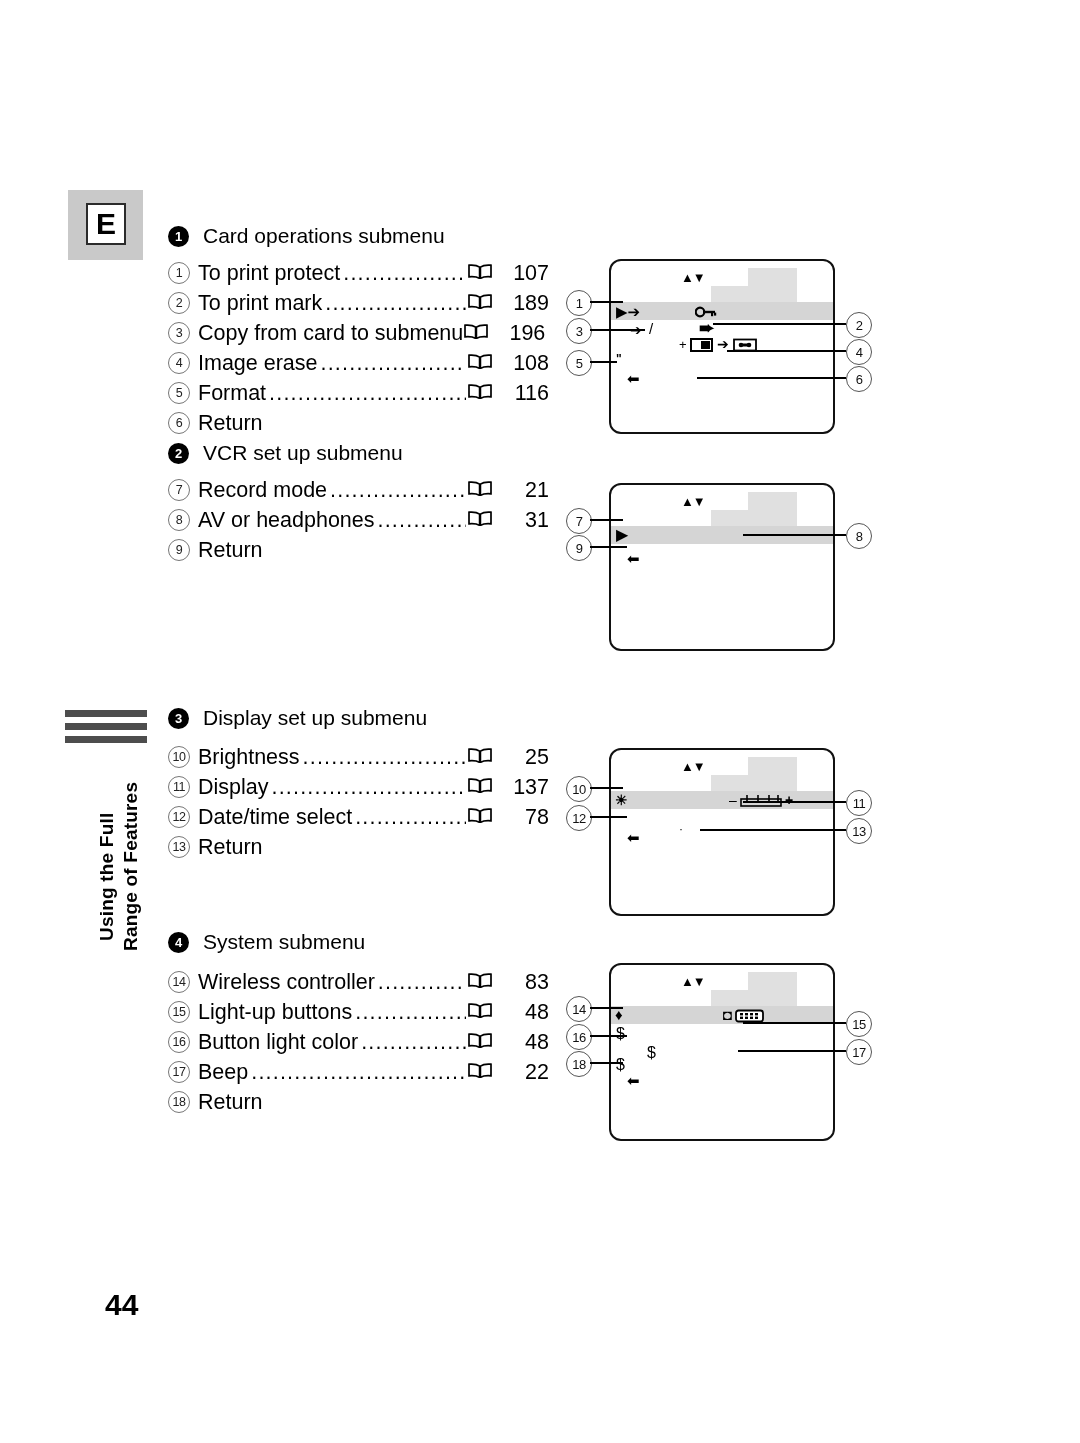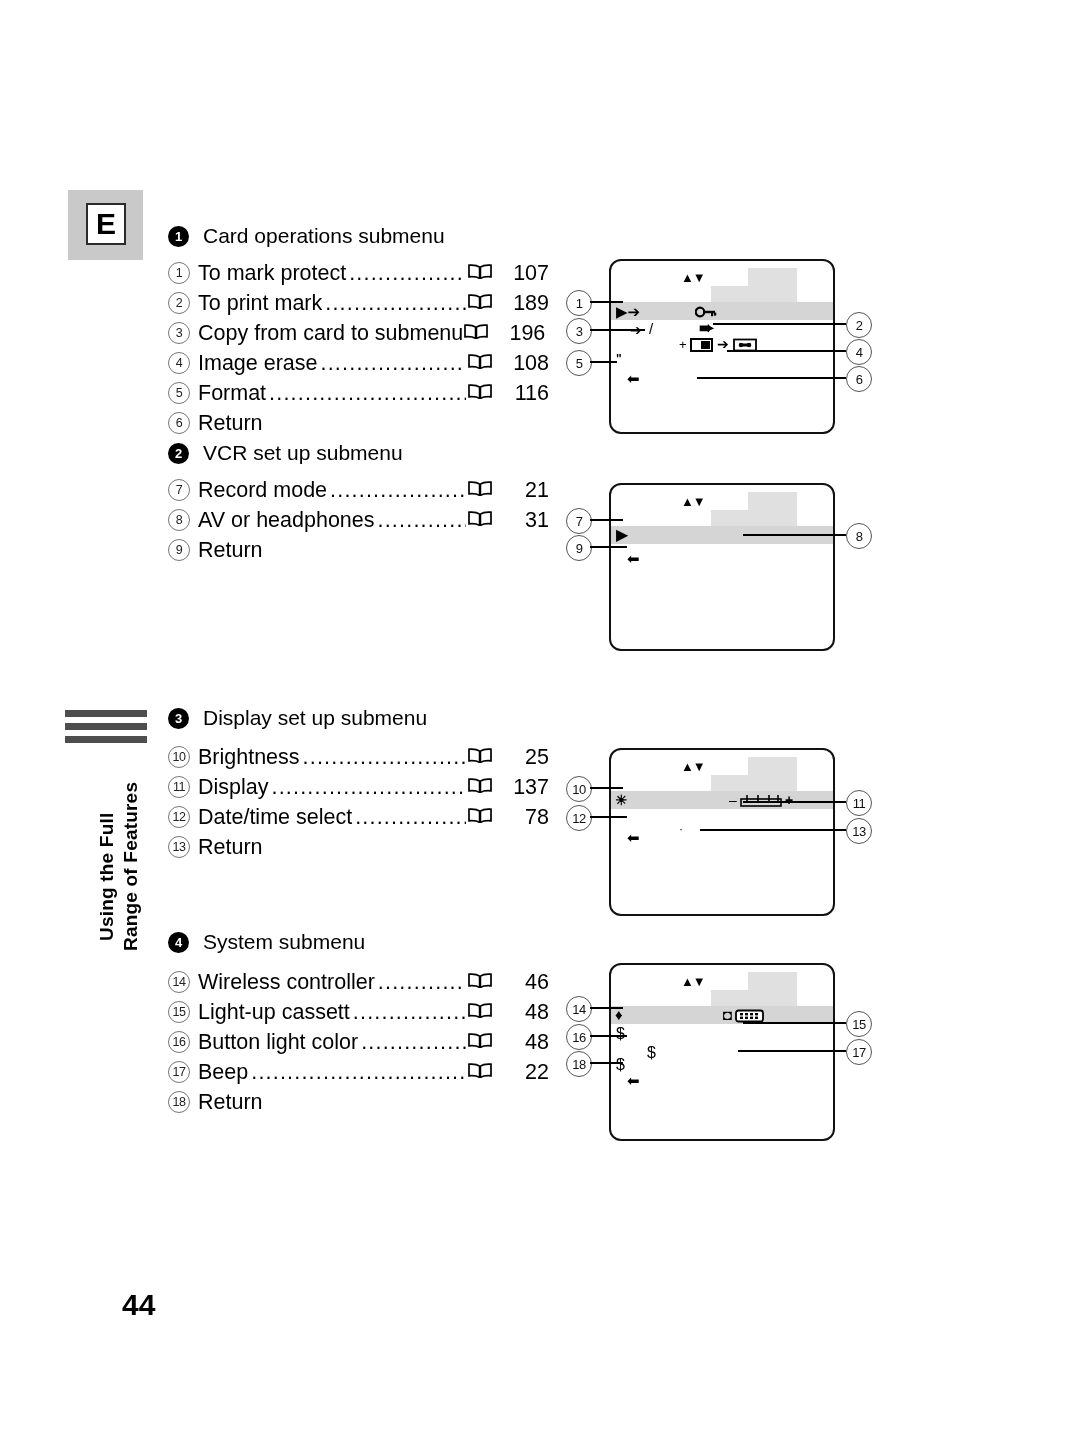--- a/index.html
+++ b/index.html
@@ -200,21 +200,21 @@
     background: #fff;
     color: #111;
     letter-spacing: -0.5px;
   }
 
   
   .key-icon { position: absolute; }
 
   #page-number {
     position: absolute;
-    left: 122px;
+    left: 105px;
     top: 1288px;
     font-size: 30px;
     font-weight: bold;
   }
 </style>
 </head>
 <body>
 
 <div id="page">
 
@@ -235,21 +235,21 @@
     </div>
   </div>
 
   <div class="section-head" style="left:168px; top:224px;">
     <span class="bullet-filled">1</span>
     <span>Card operations submenu</span>
   </div>
   <div class="item-list" id="list-0" style="left:168px; top:261px; width:381px;">
       <div class="item-row">
         <span class="num-circle">1</span>
-        <span class="item-label">To mark protect</span>
+        <span class="item-label">To print protect</span>
         <span class="leader">............................................................</span>
         <svg viewBox="0 0 26 15" class="book-icon">
           <path d="M12.6 3.2 C10 1.2 6.5 0.8 2 1.2 L2 12.8 C6.5 12.4 10 12.8 12.6 14.4 Z" fill="#fff" stroke="#000" stroke-width="1.7"></path>
           <path d="M13.4 3.2 C16 1.2 19.5 0.8 24 1.2 L24 12.8 C19.5 12.4 16 12.8 13.4 14.4 Z" fill="#fff" stroke="#000" stroke-width="1.7"></path>
         </svg>
         <span class="pg">107</span>
       </div>
       <div class="item-row">
         <span class="num-circle">2</span>
         <span class="item-label">To print mark</span>
@@ -391,25 +391,25 @@
   </div>
   <div class="item-list" id="list-3" style="left:168px; top:970px; width:381px;">
       <div class="item-row">
         <span class="num-circle">14</span>
         <span class="item-label">Wireless controller</span>
         <span class="leader">............................................................</span>
         <svg viewBox="0 0 26 15" class="book-icon">
           <path d="M12.6 3.2 C10 1.2 6.5 0.8 2 1.2 L2 12.8 C6.5 12.4 10 12.8 12.6 14.4 Z" fill="#fff" stroke="#000" stroke-width="1.7"></path>
           <path d="M13.4 3.2 C16 1.2 19.5 0.8 24 1.2 L24 12.8 C19.5 12.4 16 12.8 13.4 14.4 Z" fill="#fff" stroke="#000" stroke-width="1.7"></path>
         </svg>
-        <span class="pg">46</span>
+        <span class="pg">83</span>
       </div>
       <div class="item-row">
         <span class="num-circle">15</span>
-        <span class="item-label">Light-up cassett</span>
+        <span class="item-label">Light-up buttons</span>
         <span class="leader">............................................................</span>
         <svg viewBox="0 0 26 15" class="book-icon">
           <path d="M12.6 3.2 C10 1.2 6.5 0.8 2 1.2 L2 12.8 C6.5 12.4 10 12.8 12.6 14.4 Z" fill="#fff" stroke="#000" stroke-width="1.7"></path>
           <path d="M13.4 3.2 C16 1.2 19.5 0.8 24 1.2 L24 12.8 C19.5 12.4 16 12.8 13.4 14.4 Z" fill="#fff" stroke="#000" stroke-width="1.7"></path>
         </svg>
         <span class="pg">48</span>
       </div>
       <div class="item-row">
         <span class="num-circle">16</span>
         <span class="item-label">Button light color</span>

